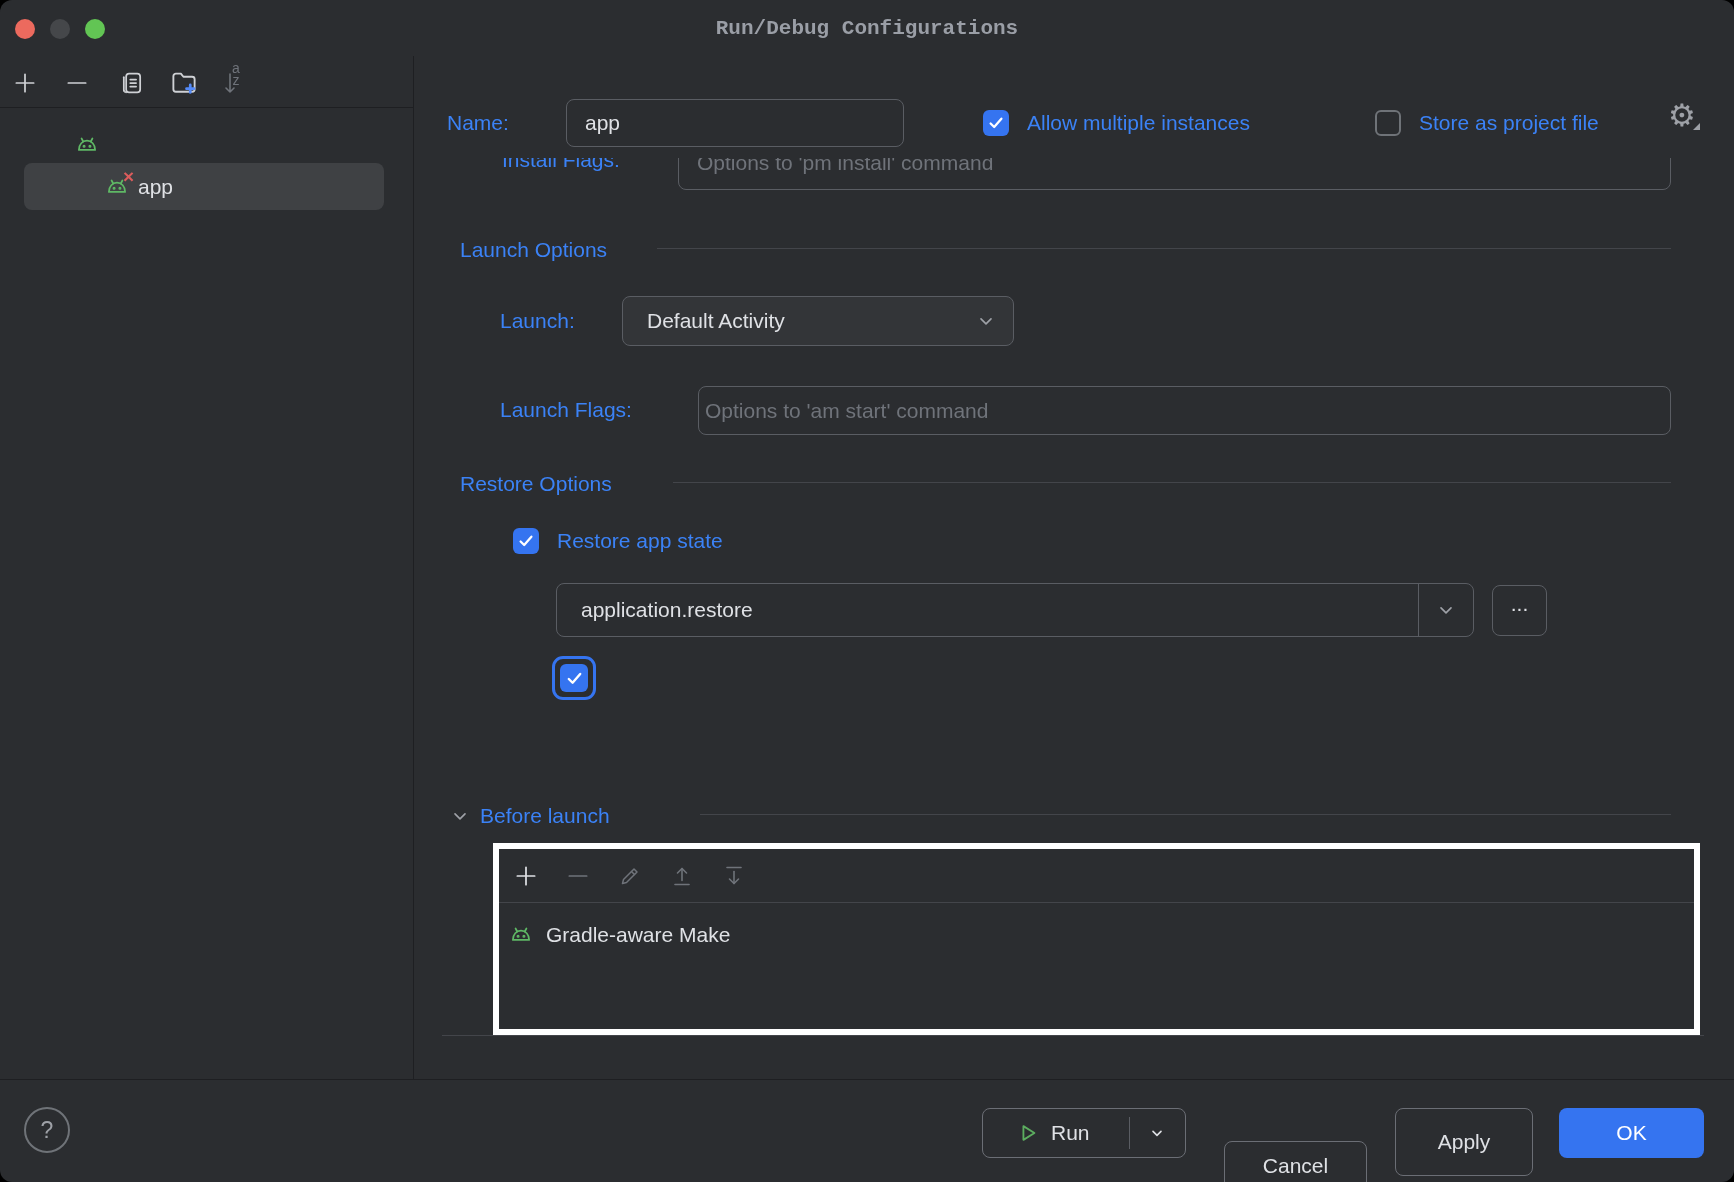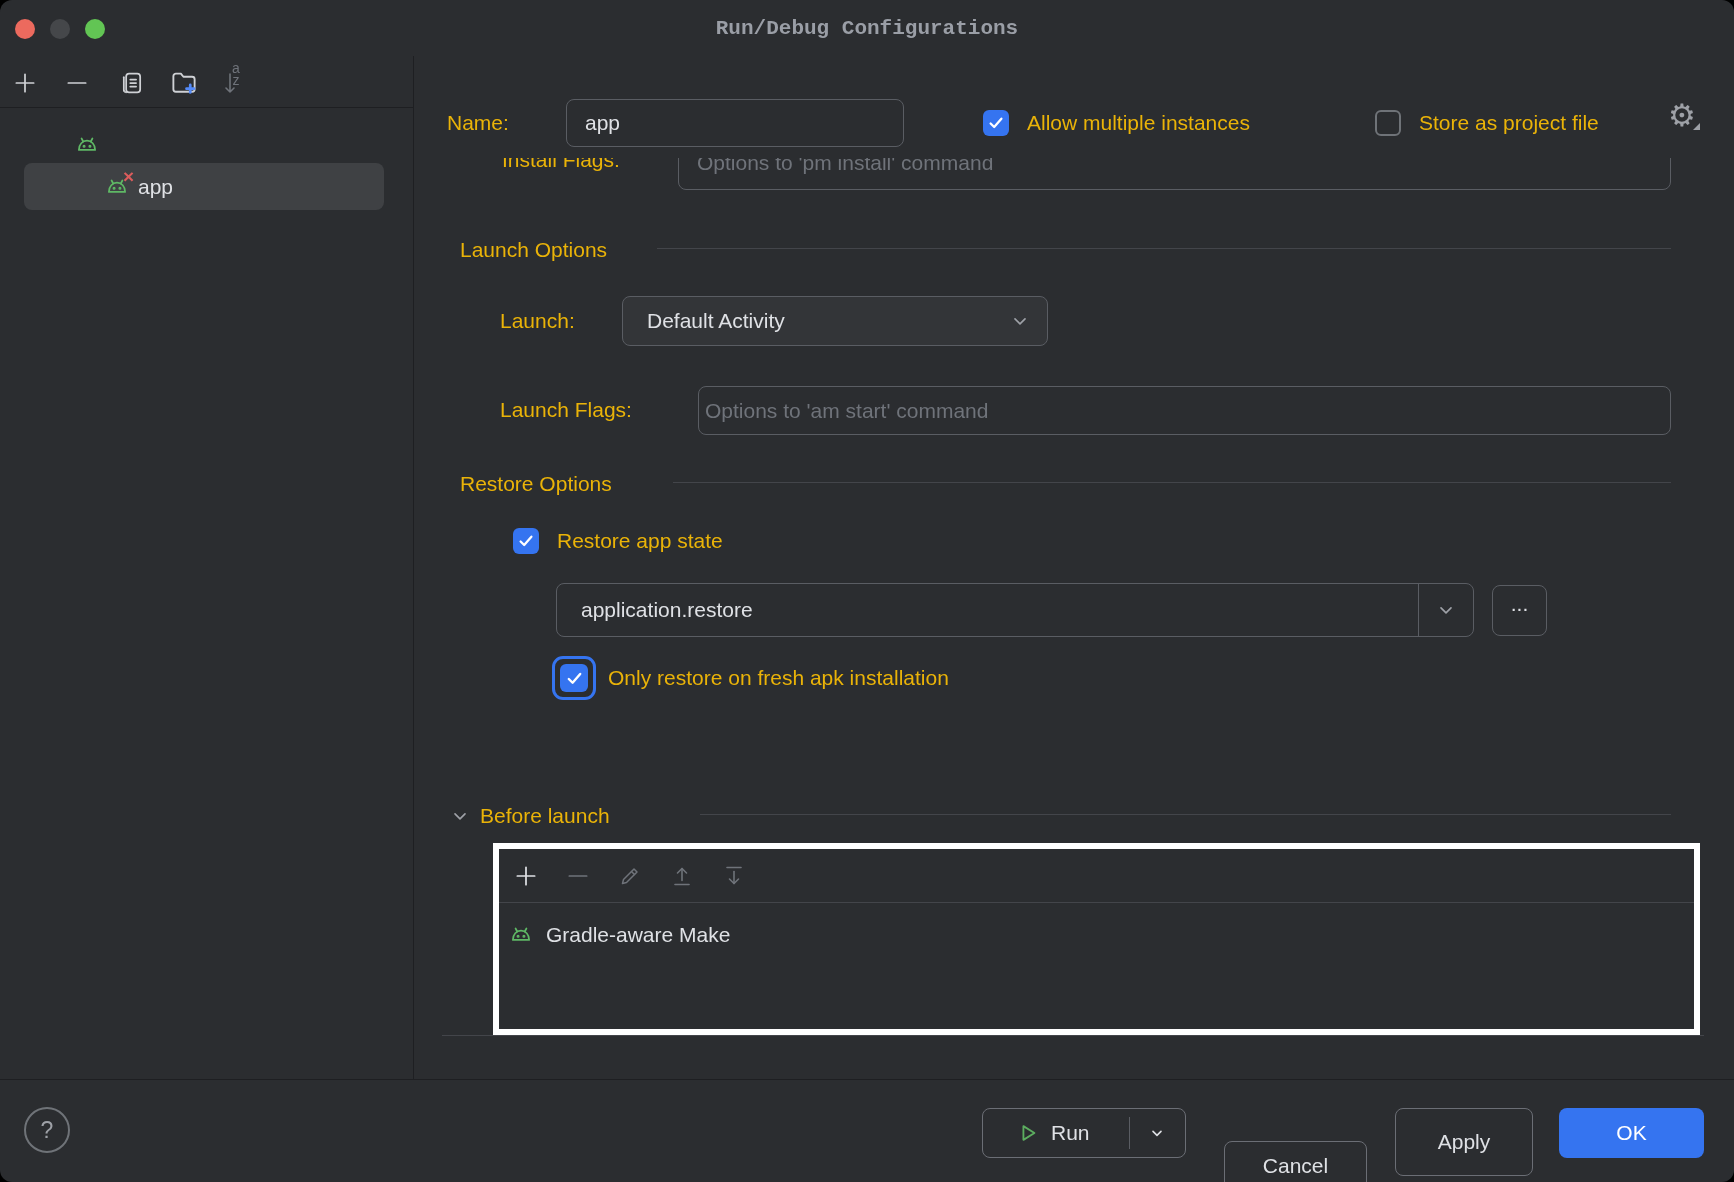--- a/index.html
+++ b/index.html
@@ -22,21 +22,21 @@
   .tbicon svg{display:block;}
   .dim{color:#6f737a;}
   .tree-group{position:absolute;left:24px;top:124px;height:32px;display:flex;align-items:center;gap:8px;font-weight:bold;flex-direction:column;}
   .tree-sel{position:absolute;left:24px;top:163px;width:360px;height:47px;background:#3f4144;border-radius:8px;
             display:flex;align-items:center;}
   .link{position:absolute;left:22px;top:1028px;height:30px;display:flex;align-items:center;color:#548af7;cursor:pointer;}
   .android-ic{position:relative;width:26px;height:26px;color:#5fb865;}
   .android-ic svg{display:block;}
   .redx{position:absolute;top:-7px;right:-4px;color:#db5c5c;font-weight:bold;font-size:19px;line-height:19px;}
   
-  .label{position:absolute;height:30px;display:flex;align-items:center;color:#eab308;}
+  .label{position:absolute;height:30px;display:flex;align-items:center;color:#3b82f6;}
   .input{position:absolute;border:1px solid #5a5d63;border-radius:8px;background:transparent;
          display:flex;align-items:center;padding:0 18px;box-sizing:border-box;color:#dfe1e5;}
   .placeholder{color:#6f737a;}
   .section-line{position:absolute;height:1px;background:#43454a;}
   .cb{position:absolute;width:26px;height:26px;border-radius:6px;border:2px solid #6f7378;box-sizing:border-box;
       display:flex;align-items:center;justify-content:center;background:transparent;}
   .cb svg{display:none;}
   .cb.checked{background:#3574f0;border:none;}
   .cb.checked svg{display:block;}
   .cb-focusring{position:absolute;width:44px;height:44px;border:3px solid #3574f0;border-radius:11px;box-sizing:border-box;
@@ -155,21 +155,21 @@
 
   <div class="clipbox">
     <div class="label" style="left:88px;top:-14px;height:32px;">Install Flags:</div>
     <div class="input" style="left:264px;top:-22px;width:993px;height:54px;">​<span class="placeholder">Options to 'pm install' command</span></div>
   </div>
 
   <div class="label" style="left:460px;top:235px;">Launch Options</div>
   <div class="section-line" style="left:657px;top:248px;width:1014px;"></div>
 
   <div class="label" style="left:500px;top:306px;">Launch:</div>
-  <div class="combo" style="left:622px;top:296px;width:426px;height:50px;">
+  <div class="combo" style="left:622px;top:296px;width:392px;height:50px;">
     <span class="val">Default Activity</span>
     <span class="arrow-seg">
       <svg width="20" height="20" viewBox="0 0 24 24" fill="none" stroke="currentColor" stroke-width="2" stroke-linecap="round" stroke-linejoin="round">
           <path d="M6 9.5l6 6 6-6"></path>
         </svg>
     </span>
   </div>
 
   <div class="label" style="left:500px;top:395px;">Launch Flags:</div>
   <div class="input" style="left:698px;top:386px;width:973px;height:49px;padding-left:6px;">
@@ -196,21 +196,20 @@
   </div>
   <div class="btn" style="left:1492px;top:585px;width:55px;height:51px;border-color:#5a5d63;align-items:flex-start;padding-top:6px;">...</div>
 
   <span class="cb-focusring checked" style="left:552px;top:656px;">
     <span class="cb-inner">
       <svg width="19" height="19" viewBox="0 0 16 16">
           <path d="M3.2 8.4l3.2 3.2 6.4-7.4" stroke="#fff" stroke-width="2" fill="none" stroke-linecap="round" stroke-linejoin="round"></path>
         </svg>
     </span>
   </span>
-  <div class="label" style="left:608px;top:663px;">Only restore on fresh apk installation</div>
 
   <svg class="abs" style="left:450px;top:806px;" width="20" height="20" viewBox="0 0 24 24" fill="none" stroke="#9ea1a7" stroke-width="2" stroke-linecap="round" stroke-linejoin="round">
       <path d="M6 9.5l6 6 6-6"></path>
     </svg>
   <div class="label" style="left:480px;top:801px;">Before launch</div>
   <div class="section-line" style="left:700px;top:814px;width:971px;"></div>
 
   <div class="panel">
     <div class="panel-toolbar">
       <div class="pticon" style="left:10px;color:#dfe1e5;">

